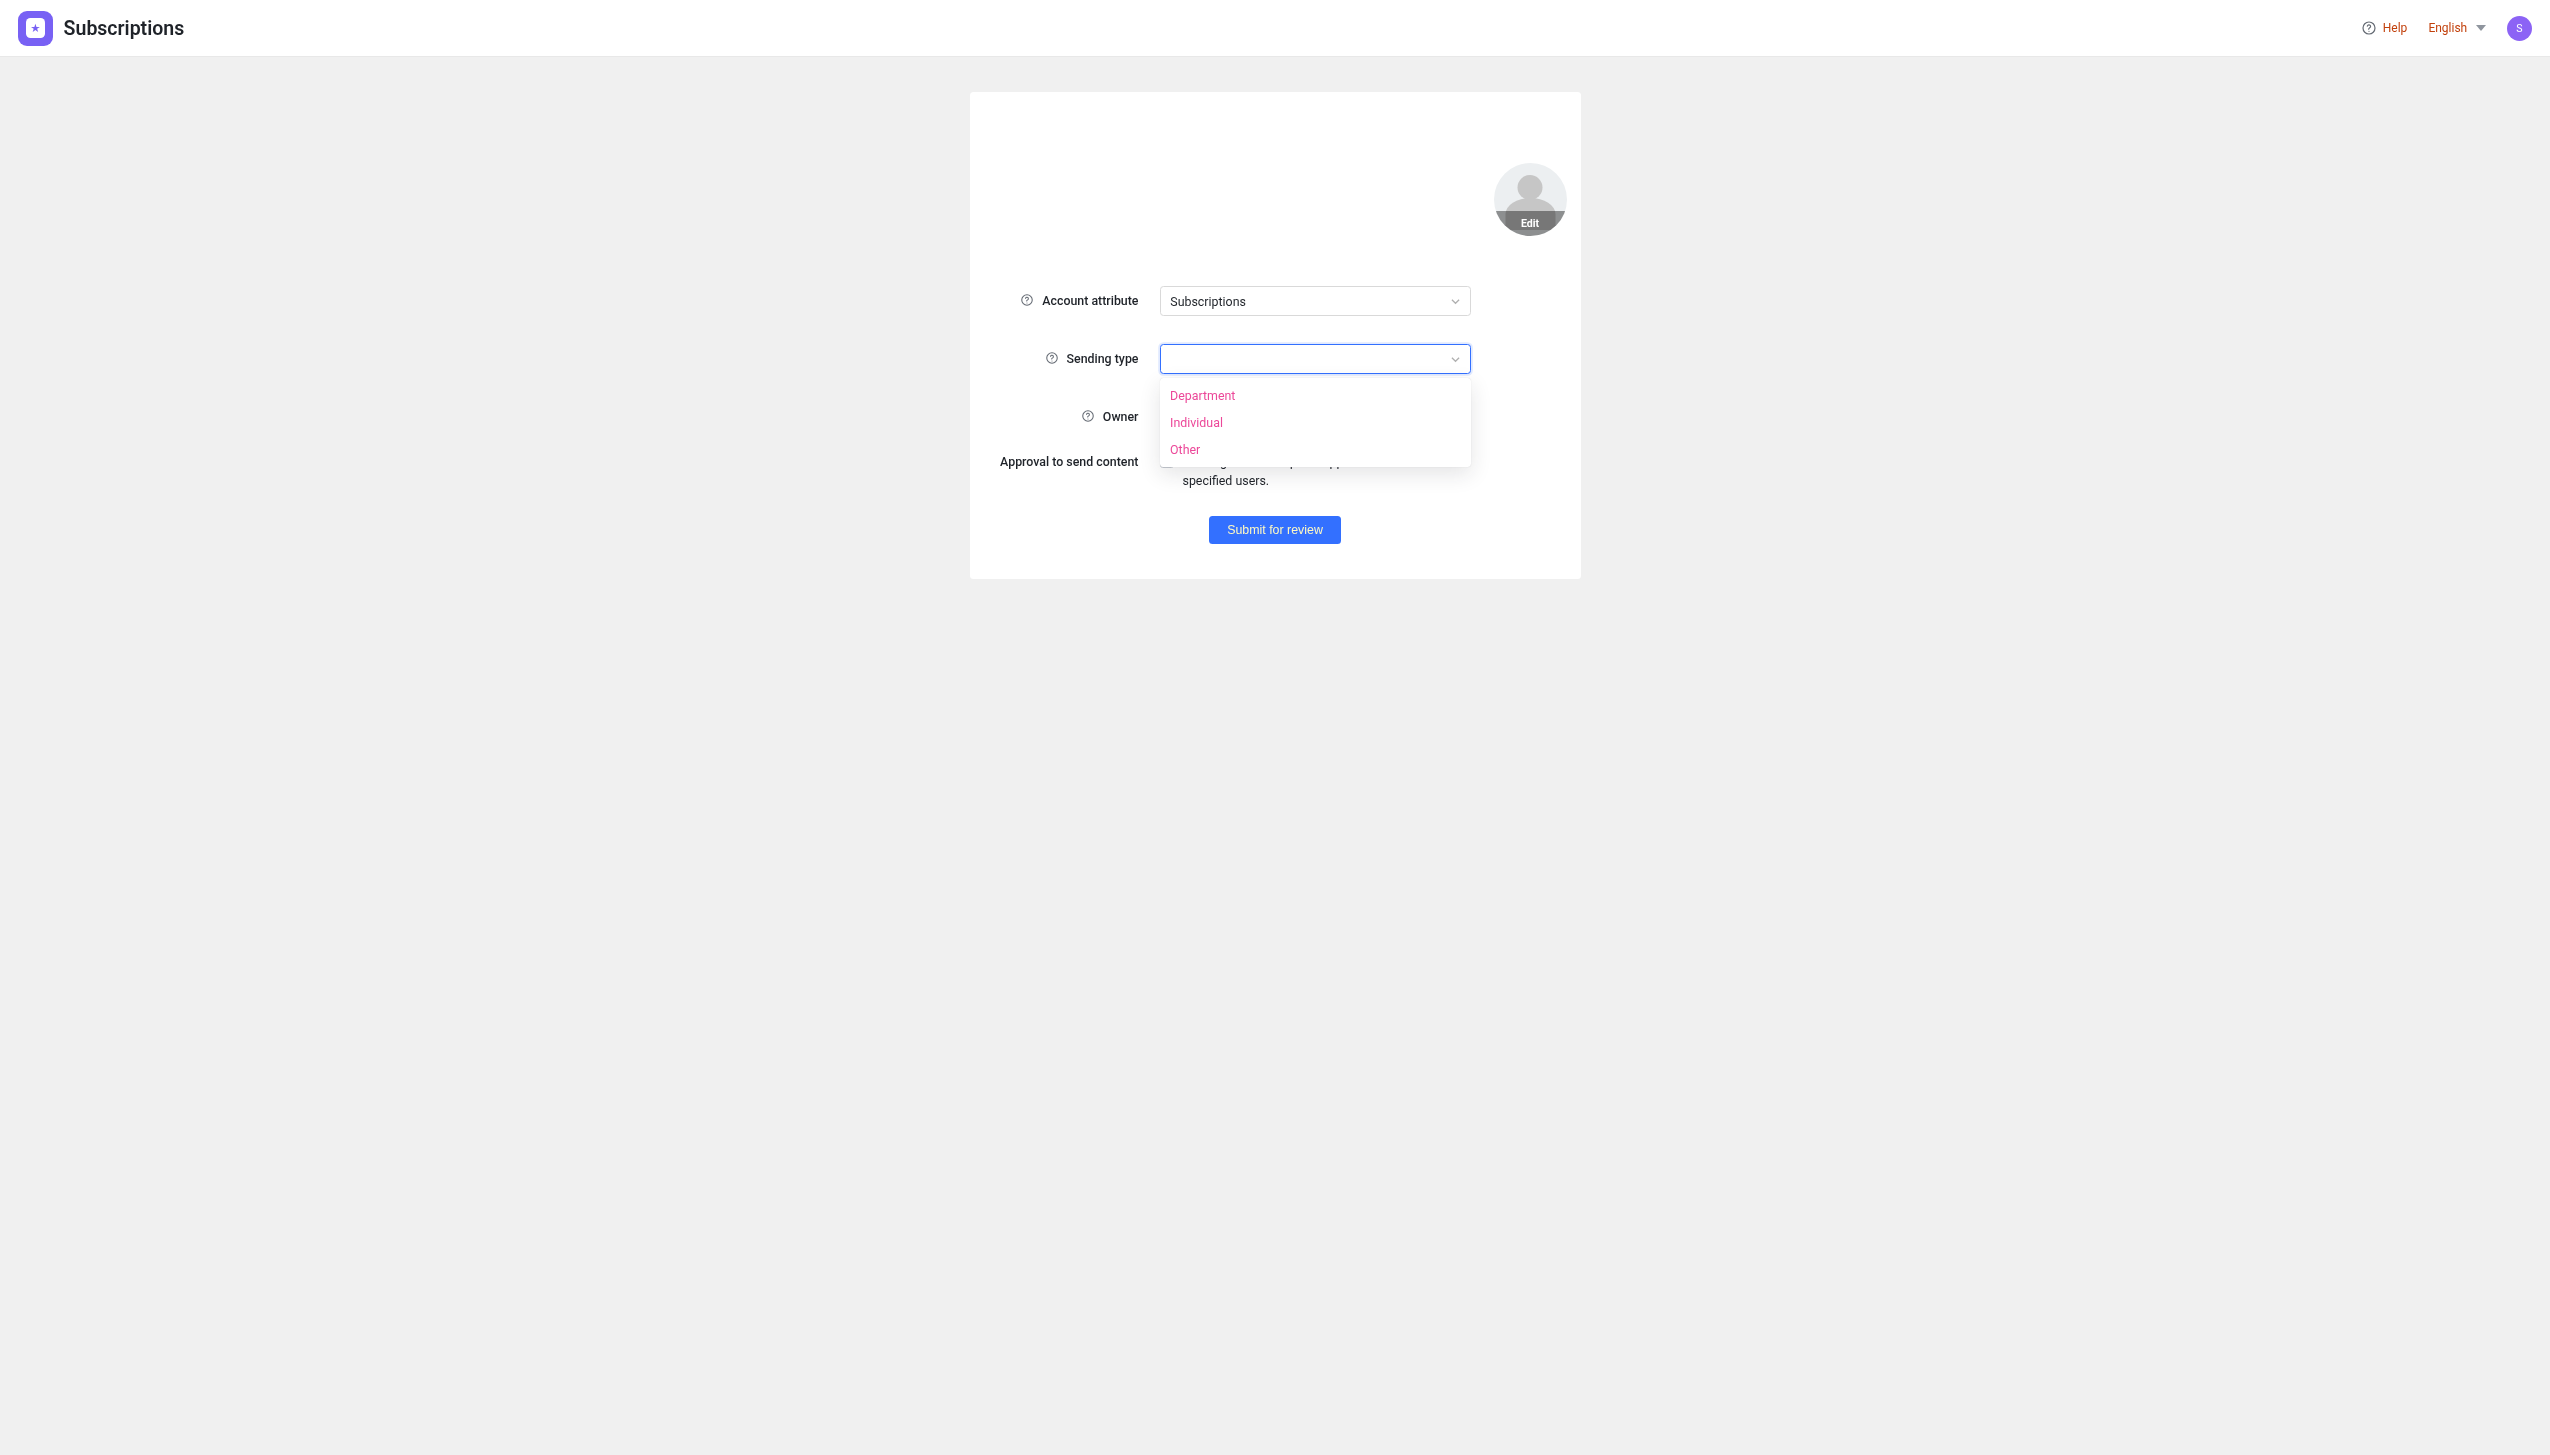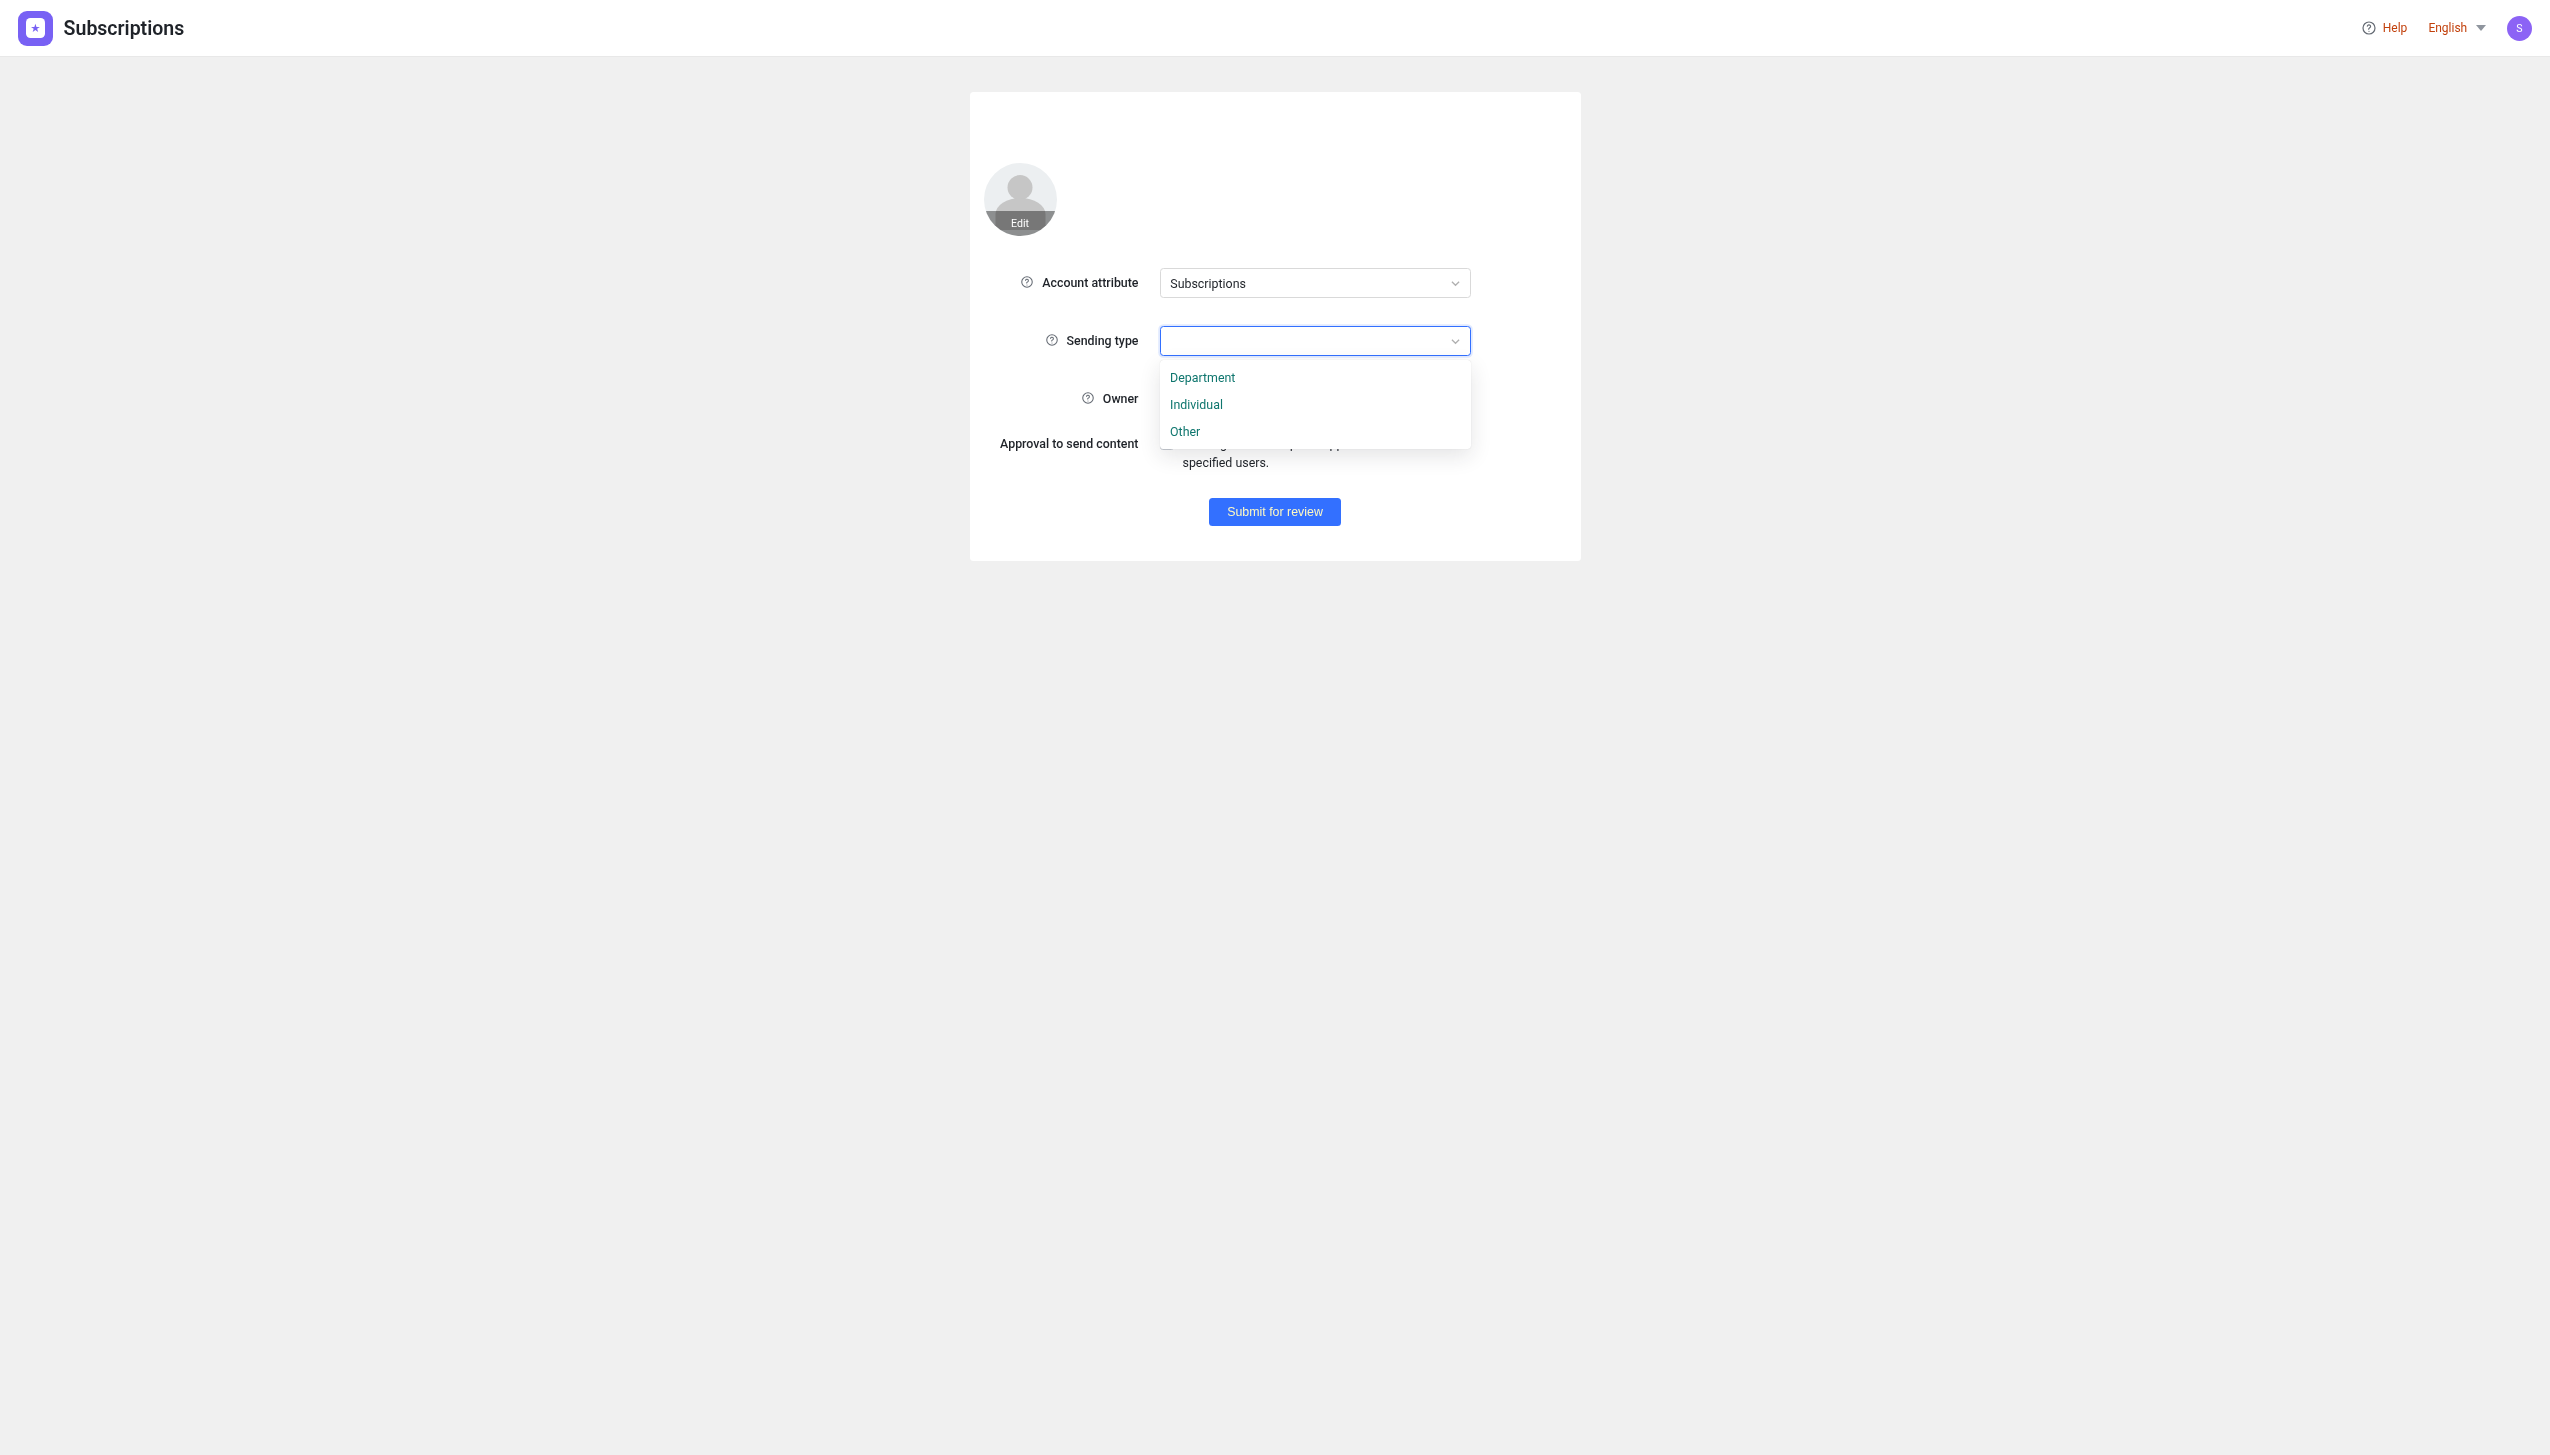--- a/index.html
+++ b/index.html
@@ -94,22 +94,23 @@
       justify-content: center;
     }
     .card {
       background: #fff;
       width: 611px;
       border-radius: 3.5px;
       padding: 71px 14px 35px;
     }
     .avatar-upload {
       display: flex;
-      justify-content: flex-start;
-      margin-bottom: 32px;
+      justify-content: flex-end;
+      margin-bottom: 50px;
+      font-weight: bold;
     }
     .avatar-circle {
       width: 73px;
       height: 73px;
       border-radius: 50%;
       background: #eceff1;
       position: relative;
       overflow: hidden;
       cursor: pointer;
     }
@@ -210,21 +211,21 @@
       width: 311px;
       background: #fff;
       border-radius: 3.5px;
       box-shadow: 0 7px 21px rgba(31,35,41,.12), 0 0 0.9px rgba(31,35,41,.2);
       z-index: 10;
       padding: 3.5px 0;
     }
     .dropdown-item {
       padding: 6.2px 10.6px;
       cursor: pointer;
-      color: #0f766e;
+      color: #ec4899;
       font-size: 12.4px;
     }
     .checkbox-row {
       display: flex;
       gap: 9px;
       align-items: flex-start;
     }
     .checkbox {
       width: 14px;
       height: 14px;

